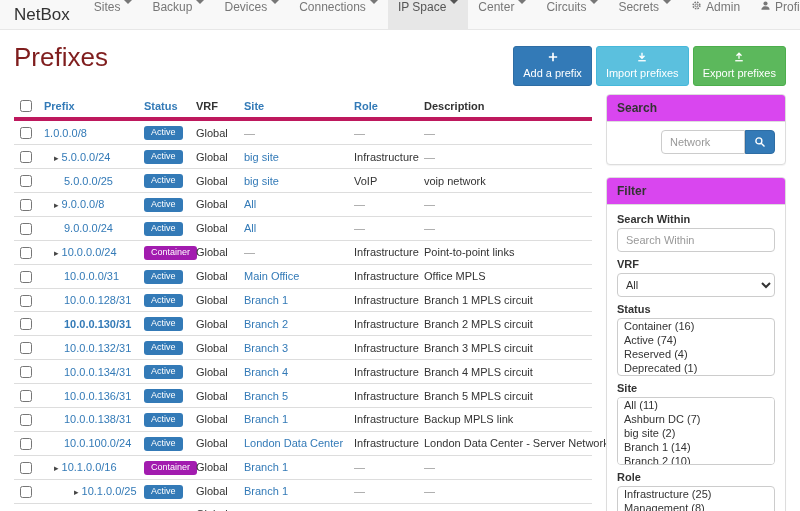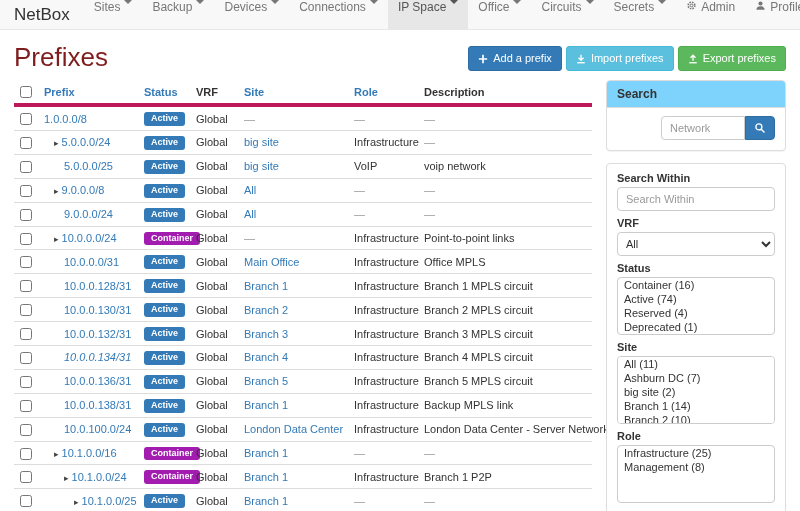--- a/index.html
+++ b/index.html
@@ -34,21 +34,21 @@
   .nav-right svg { display: block; }
 
   
   .content { padding: 8px 14px 0 14px; }
   .header-row { display: flex; justify-content: space-between; align-items: flex-start; margin: 4px 0 8px; }
   .page-title { font-size: 26px; font-weight: 400; color: #7f1d1d; line-height: 30px; }
   .action-buttons { display: flex; gap: 4px; margin-top: 4px; }
   .btn {
     display: inline-flex; align-items: center; gap: 5px;
     font-size: 11px; font-family: inherit; padding: 5px 9px; border-radius: 3px;
-    color: #fff; border: 1px solid transparent; cursor: pointer; line-height: 1.2;
+    color: #fff; border: 1px solid transparent; cursor: pointer; line-height: 1.2; flex-direction: column;
   }
   .btn-primary { background: #337ab7; border-color: #2e6da4; }
   .btn-info    { background: #5bc0de; border-color: #46b8da; }
   .btn-success { background: #5cb85c; border-color: #4cae4c; }
   .btn svg { display: block; }
 
   .body-row { display: flex; gap: 14px; align-items: flex-start; }
   .main-col { flex: 1; min-width: 0; }
   .sidebar { width: 180px; flex: none; }
 
@@ -58,33 +58,33 @@
     text-align: left; font-weight: bold; padding: 5px 6px;
     border-bottom: 4px solid #be185d; white-space: nowrap; color: #333;
   }
   .prefix-table td { padding: 4px 6px; border-top: 1px solid #ddd; white-space: nowrap; vertical-align: middle; }
   .sort-link { color: #337ab7; cursor: pointer; }
   .tbl-link { color: #337ab7; cursor: pointer; }
   .dash { color: #999; }
   .cb { width: 12px; height: 12px; margin: 0; vertical-align: middle; cursor: pointer; }
   .tree-arrow { color: #444; font-size: 9px; margin-right: 3px; }
   .badge {
-    display: inline-block; font-size: 9px; font-weight: bold; color: #fff;
+    display: inline-block; font-size: 9px; font-weight: normal; color: #fff;
     padding: 2px 7px; border-radius: 3px; line-height: 1.1;
   }
   .badge-active { background: #337ab7; }
   .badge-container { background: #a21caf; }
 
   
   .panel {
     border: 1px solid #ddd; border-radius: 4px; margin-bottom: 12px;
     background: #fff; box-shadow: 0 1px 1px rgba(0,0,0,.05);
   }
   .panel-heading {
-    background: #7dd3fc; border-bottom: 1px solid #ddd; padding: 6px 10px;
+    background: #d946ef; border-bottom: 1px solid #ddd; padding: 6px 10px;
     font-weight: bold; font-size: 12px; color: #333; border-radius: 3px 3px 0 0;
   }
   .panel-body { padding: 8px 10px 10px; }
   .form-label { display: block; font-weight: bold; font-size: 11px; margin: 6px 0 3px; color: #333; }
   .form-label.first { margin-top: 0; }
   .text-input {
     width: 100%; height: 24px; border: 1px solid #ccc; border-radius: 4px;
     padding: 0 8px; font-size: 11px; color: #555; font-family: inherit;
   }
   .text-input::placeholder { color: #999; }
@@ -127,21 +127,21 @@
       </a>
       <a class="nav-item">
         <span>Connections</span>
         <b class="caret"></b>
       </a>
       <a class="nav-item active">
         <span>IP Space</span>
         <b class="caret"></b>
       </a>
       <a class="nav-item">
-        <span>Office</span>
+        <span>Center</span>
         <b class="caret"></b>
       </a>
       <a class="nav-item">
         <span>Circuits</span>
         <b class="caret"></b>
       </a>
       <a class="nav-item">
         <span>Secrets</span>
         <b class="caret"></b>
       </a>
@@ -283,39 +283,39 @@
               <td><input type="checkbox" class="cb" style=""></td>
               <td><span style="padding-left: 20px;"><a class="tbl-link">10.0.0.128/31</a></span></td>
               <td><span class="badge badge-active">Active</span></td>
               <td>Global</td>
               <td><a class="tbl-link">Branch 1</a></td>
               <td>Infrastructure</td>
               <td>Branch 1 MPLS circuit</td>
             </tr>
             <tr>
               <td><input type="checkbox" class="cb" style=""></td>
-              <td><span style="padding-left: 20px;"><a class="tbl-link">10.0.0.130/31</a></span></td>
+              <td><span style="padding-left: 20px; font-weight: bold;"><a class="tbl-link">10.0.0.130/31</a></span></td>
               <td><span class="badge badge-active">Active</span></td>
               <td>Global</td>
               <td><a class="tbl-link">Branch 2</a></td>
               <td>Infrastructure</td>
               <td>Branch 2 MPLS circuit</td>
             </tr>
             <tr>
               <td><input type="checkbox" class="cb" style=""></td>
               <td><span style="padding-left: 20px;"><a class="tbl-link">10.0.0.132/31</a></span></td>
               <td><span class="badge badge-active">Active</span></td>
               <td>Global</td>
               <td><a class="tbl-link">Branch 3</a></td>
               <td>Infrastructure</td>
               <td>Branch 3 MPLS circuit</td>
             </tr>
             <tr>
               <td><input type="checkbox" class="cb" style=""></td>
-              <td><span style="padding-left: 20px; font-style: italic;"><a class="tbl-link">10.0.0.134/31</a></span></td>
+              <td><span style="padding-left: 20px;"><a class="tbl-link">10.0.0.134/31</a></span></td>
               <td><span class="badge badge-active">Active</span></td>
               <td>Global</td>
               <td><a class="tbl-link">Branch 4</a></td>
               <td>Infrastructure</td>
               <td>Branch 4 MPLS circuit</td>
             </tr>
             <tr>
               <td><input type="checkbox" class="cb" style=""></td>
               <td><span style="padding-left: 20px;"><a class="tbl-link">10.0.0.136/31</a></span></td>
               <td><span class="badge badge-active">Active</span></td>
@@ -343,29 +343,20 @@
               <td>London Data Center - Server Network</td>
             </tr>
             <tr>
               <td><input type="checkbox" class="cb" style=""></td>
               <td><span style="padding-left: 10px;"><span class="tree-arrow">▸</span><a class="tbl-link">10.1.0.0/16</a></span></td>
               <td><span class="badge badge-container">Container</span></td>
               <td>Global</td>
               <td><a class="tbl-link">Branch 1</a></td>
               <td><span class="dash">—</span></td>
               <td><span class="dash">—</span></td>
-            </tr>
-            <tr>
-              <td><input type="checkbox" class="cb" style=""></td>
-              <td><span style="padding-left: 20px;"><span class="tree-arrow">▸</span><a class="tbl-link">10.1.0.0/24</a></span></td>
-              <td><span class="badge badge-container">Container</span></td>
-              <td>Global</td>
-              <td><a class="tbl-link">Branch 1</a></td>
-              <td>Infrastructure</td>
-              <td>Branch 1 P2P</td>
             </tr>
             <tr>
               <td><input type="checkbox" class="cb" style=""></td>
               <td><span style="padding-left: 30px;"><span class="tree-arrow">▸</span><a class="tbl-link">10.1.0.0/25</a></span></td>
               <td><span class="badge badge-active">Active</span></td>
               <td>Global</td>
               <td><a class="tbl-link">Branch 1</a></td>
               <td><span class="dash">—</span></td>
               <td><span class="dash">—</span></td>
             </tr>
@@ -392,20 +383,21 @@
               <svg viewBox="0 0 16 16" width="12" height="12">
                   <circle cx="6.5" cy="6.5" r="4" fill="none" stroke="#fff" stroke-width="1.8"></circle>
                   <path d="M9.6 9.6L14 14" stroke="#fff" stroke-width="1.8"></path>
                 </svg>
             </button>
           </div>
         </div>
       </section>
 
       <section class="panel">
+        <div class="panel-heading">Filter</div>
         <div class="panel-body">
           <label class="form-label first">Search Within</label>
           <input class="text-input" placeholder="Search Within" style="">
 
           <label class="form-label">VRF</label>
           <select class="vrf-select" id="vrf-select"><option>All</option></select>
 
           <label class="form-label">Status</label>
           <div class="list-box" id="status-list">
               <div class="opt">Container (16)</div>

